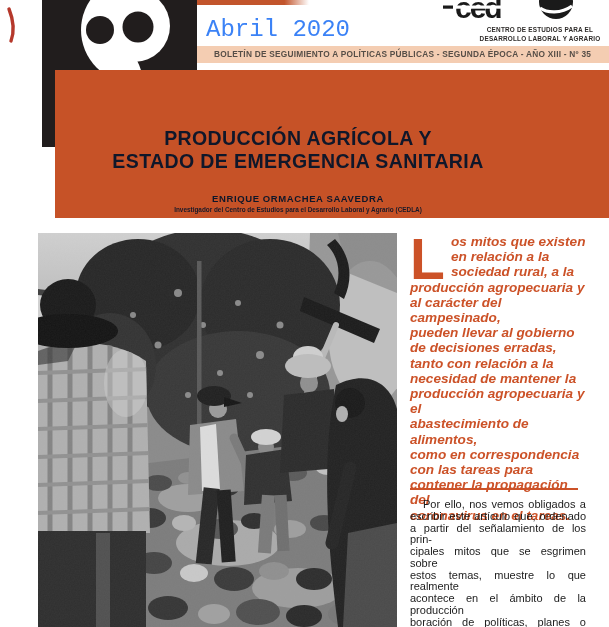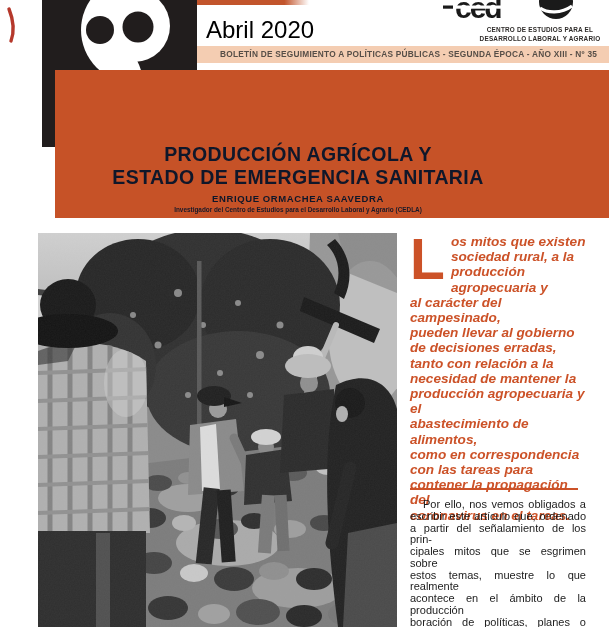--- a/index.html
+++ b/index.html
@@ -14,34 +14,34 @@
     background:linear-gradient(to right,#c2552c 78%, rgba(194,85,44,0)); }
   .pen-mark { position:absolute; left:2px; top:4px; }
   
   .logo-box { position:absolute; left:42px; top:0; width:155px; height:147px; background:#211d1d; }
   .brand-mark { position:absolute; left:0; top:0; }
   .brand-name { position:absolute; left:0; bottom:11px; width:100%; text-align:center;
     color:#ffffff; font-family:"Liberation Serif", serif; }
   .brand-name .l1 { font-size:19px; letter-spacing:1.5px; line-height:17px; }
   .brand-name .l2 { font-size:19px; letter-spacing:1px; line-height:17px; }
   
-  .issue-date { position:absolute; left:206px; top:16px; font-family:Liberation Sans, sans-serif;
-    font-size:24px; color:#000000; }
+  .issue-date { position:absolute; left:206px; top:16px; font-family:Liberation Mono, monospace;
+    font-size:24px; color:#3b82f6; }
   .cedla-logo { position:absolute; left:443px; top:0; }
   .cedla-name { position:absolute; left:465px; top:26px; width:150px; text-align:center;
     font-size:6.4px; line-height:8.5px; font-weight:bold; color:#2d2a28; letter-spacing:.2px; }
   
   .boletin-bar { position:absolute; left:197px; top:46px; width:412px; height:17px; background:#f4cdb2; }
-  .boletin-bar span { display:block; padding-left:23px; font-size:8.3px; line-height:17px;
+  .boletin-bar span { display:block; padding-left:17px; font-size:8.3px; line-height:17px;
     font-weight:bold; color:#564e47; letter-spacing:.25px; }
   
   .title-block { position:absolute; left:55px; top:70px; width:554px; height:148px; background:#c65227; }
   .title-wrap { position:absolute; left:0; right:68px; bottom:5px; text-align:center; color:#0f172a; }
   .title-wrap .t { font-size:19.5px; font-weight:bold; letter-spacing:.4px; line-height:23px; }
-  .title-wrap .author { font-size:9.5px; font-weight:bold; letter-spacing:.6px; margin-top:4px; }
+  .title-wrap .author { font-size:9.5px; font-weight:bold; letter-spacing:.6px; margin-top:20px; }
   .title-wrap .role { font-size:6.4px; font-weight:bold; margin-top:2px; opacity:.95; }
   
   .photo { position:absolute; left:38px; top:233px; width:359px; height:394px; overflow:hidden; background:#8a8a8a; }
   
   .intro-col { position:absolute; left:410px; top:234px; width:180px; }
   .drop-cap { position:absolute; left:0; top:3px; font-size:57px; line-height:44px; font-weight:bold; color:#cc5228; }
   .intro-lines { font-style:italic; font-weight:bold; font-size:13.6px; line-height:15.2px; color:#cc5228; }
   .intro-lines > div:nth-child(-n+3) { margin-left:41px; }
   .divider { position:absolute; left:410px; top:488px; width:168px; height:2px; background:#cc5228; }
   
@@ -239,20 +239,21 @@
     <rect x="58" y="300" width="14" height="94" fill="#606060" opacity="0.7"></rect>
 
     <rect x="0" y="0" width="359" height="394" filter="url(#grain)"></rect>
   </svg>
 </div>
 
 <div class="intro-col">
   <div class="drop-cap">L</div>
   <div class="intro-lines">
       <div>os mitos que existen</div>
+      <div>en relación a la</div>
       <div>sociedad rural, a la</div>
       <div>producción agropecuaria y</div>
       <div>al carácter del campesinado,</div>
       <div>pueden llevar al gobierno</div>
       <div>de decisiones erradas,</div>
       <div>tanto con relación a la</div>
       <div>necesidad de mantener la</div>
       <div>producción agropecuaria y el</div>
       <div>abastecimiento de alimentos,</div>
       <div>como en correspondencia</div>

